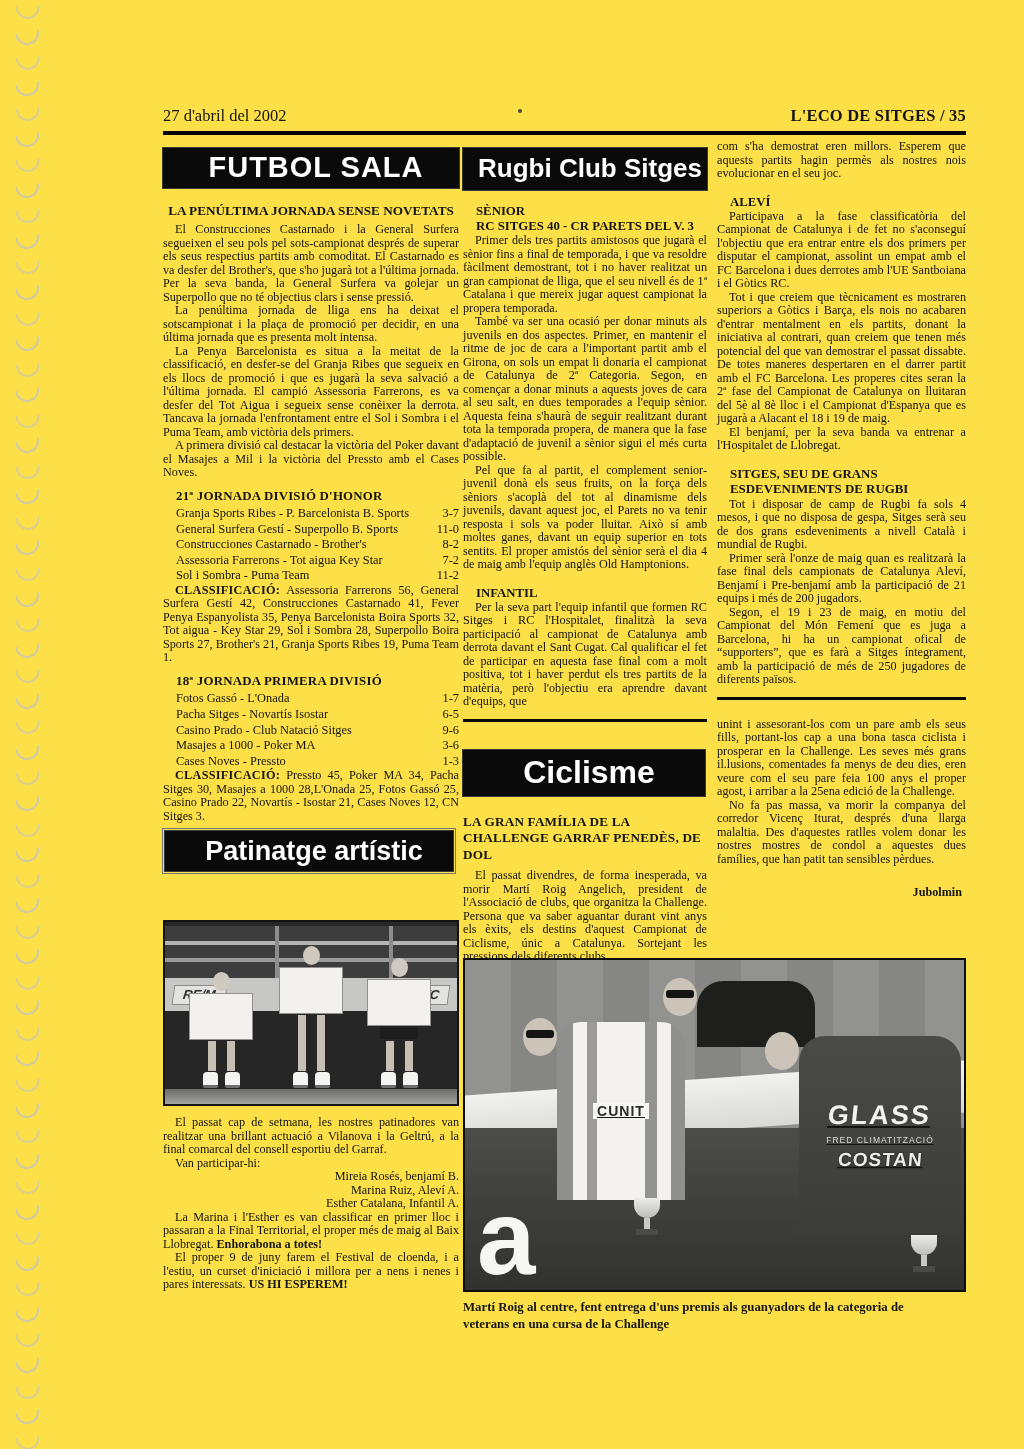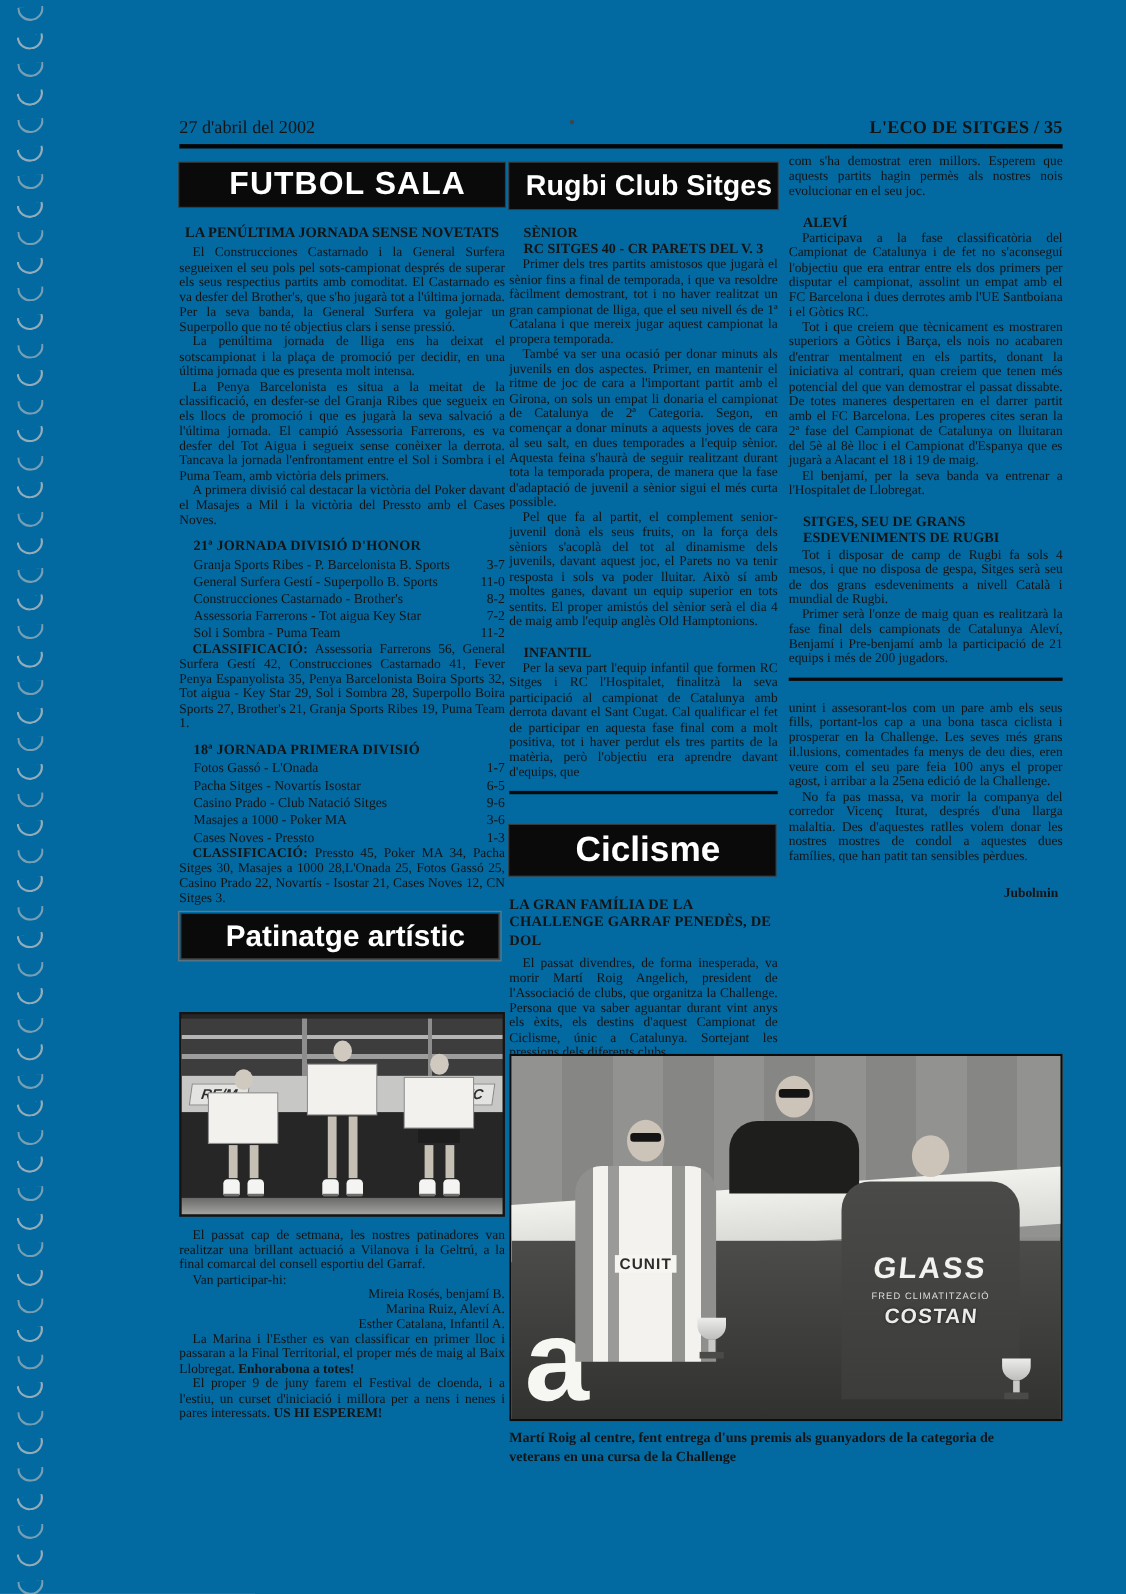--- a/index.html
+++ b/index.html
@@ -1,16 +1,16 @@
 <!DOCTYPE html>
 <html lang="ca"><head>
 <meta charset="utf-8">
 <style>
   html,body{margin:0;padding:0;background:#d9d9d6;}
-  .page{position:relative;width:1024px;height:1449px;background:#0369a1;overflow:hidden;
+  .page{position:relative;width:1024px;height:1449px;background:#fde047;overflow:hidden;
         font-family:"Liberation Serif","DejaVu Serif",serif;color:#141414;}
   
   .spiral{position:absolute;left:16px;top:6px;bottom:0;width:40px;display:flex;
           flex-direction:column;gap:13px;z-index:1;}
   .spiral-mark{width:20px;height:11px;border:2px solid #c3c3c1;border-top:none;
                border-radius:0 0 14px 14px;transform:rotate(-10deg);opacity:.75;}
   .spiral-mark:nth-child(odd){transform:rotate(-4deg);opacity:.6;}
   
   .hdr{position:absolute;left:163px;width:803px;top:106px;display:flex;
        justify-content:space-between;align-items:flex-end;}
@@ -84,21 +84,21 @@
   .cycle-photo{position:absolute;left:463px;top:958px;width:499px;height:330px;
                border:2px solid #0c0c0c;background:#8d8d8b;overflow:hidden;}
   .cy-wall{position:absolute;left:0;right:0;top:0;height:165px;
            background:repeating-linear-gradient(90deg,#929290 0 46px,#868684 46px 92px);}
   .cy-band{position:absolute;left:-25px;right:-25px;top:118px;height:52px;
            background:linear-gradient(#f1f1ee,#d8d8d4);transform:rotate(-4deg);}
   .cy-floor{position:absolute;left:0;right:0;top:168px;bottom:0;
             background:linear-gradient(#4c4c4a,#313130);}
   .cy-letter{position:absolute;left:12px;bottom:2px;color:#f6f6f3;
              font:bold 105px/0.95 "Liberation Sans",sans-serif;}
-  .rider{position:absolute;display:flex;flex-direction:column;align-items:center;}
+  .rider{position:absolute;display:flex;flex-direction:row;align-items:flex-start;text-decoration:underline;}
   .rider .head{width:34px;height:38px;border-radius:50%;background:#ccc4b8;position:relative;}
   .rider .head.shades::after{content:"";position:absolute;left:3px;right:3px;top:12px;height:8px;
                              background:#141414;border-radius:3px;}
   .rider-left{left:58px;top:58px;}
   .rider-left .torso{width:128px;height:178px;margin-top:4px;border-radius:24px 24px 0 0;
        background:linear-gradient(90deg,#8f8f8d 0 16px,#f4f2ee 16px 30px,#9a9a98 30px 40px,#f4f2ee 40px 88px,#93938f 88px 100px,#f4f2ee 100px 114px,#8f8f8d 114px);
        display:flex;flex-direction:column;align-items:center;justify-content:center;gap:2px;}
   .jersey-word{font-family:"Liberation Sans",sans-serif;font-weight:bold;font-size:14px;
                color:#2b2b2b;background:#f7f5f1;padding:0 4px;letter-spacing:1px;}
   .rider-mid{left:198px;top:18px;}
@@ -349,20 +349,21 @@
         <p class="para">El benjamí, per la seva banda va entrenar a l'Hospitalet de Llobregat.</p>
       </div>
     <div class="events-title">
       <div>SITGES, SEU DE GRANS</div>
       <div>ESDEVENIMENTS DE RUGBI</div>
     </div>
     <div>
 
     <p class="para">Tot i disposar de camp de Rugbi fa sols 4 mesos, i que no disposa de gespa, Sitges serà seu de dos grans esdeveniments a nivell Català i mundial de Rugbi.</p>
         <p class="para">Primer serà l'onze de maig quan es realitzarà la fase final dels campionats de Catalunya Aleví, Benjamí i Pre-benjamí amb la participació de 21 equips i més de 200 jugadors.</p>
+        <p class="para">Segon, el 19 i 23 de maig, en motiu del Campionat del Món Femení que es juga a Barcelona, hi ha un campionat ofical de “supporters”, que es farà a Sitges íntegrament, amb la participació de més de 250 jugadores de diferents països.</p>
       </div>
     <div class="divider" style="margin-bottom:18px;"></div>
 
     <p class="noindent">unint i assesorant-los com un pare amb els seus fills, portant-los cap a una bona tasca ciclista i prosperar en la Challenge. Les seves més grans il.lusions, comentades fa menys de deu dies, eren veure com el seu pare feia 100 anys el proper agost, i arribar a la 25ena edició de la Challenge.</p>
     <p class="para">No fa pas massa, va morir la companya del corredor Vicenç Iturat, després d'una llarga malaltia. Des d'aquestes ratlles volem donar les nostres mostres de condol a aquestes dues famílies, que han patit tan sensibles pèrdues.</p>
     <p class="signature">Jubolmin</p>
   </div>
 
   <div class="cycle-photo">
     <div class="cy-wall"></div>

